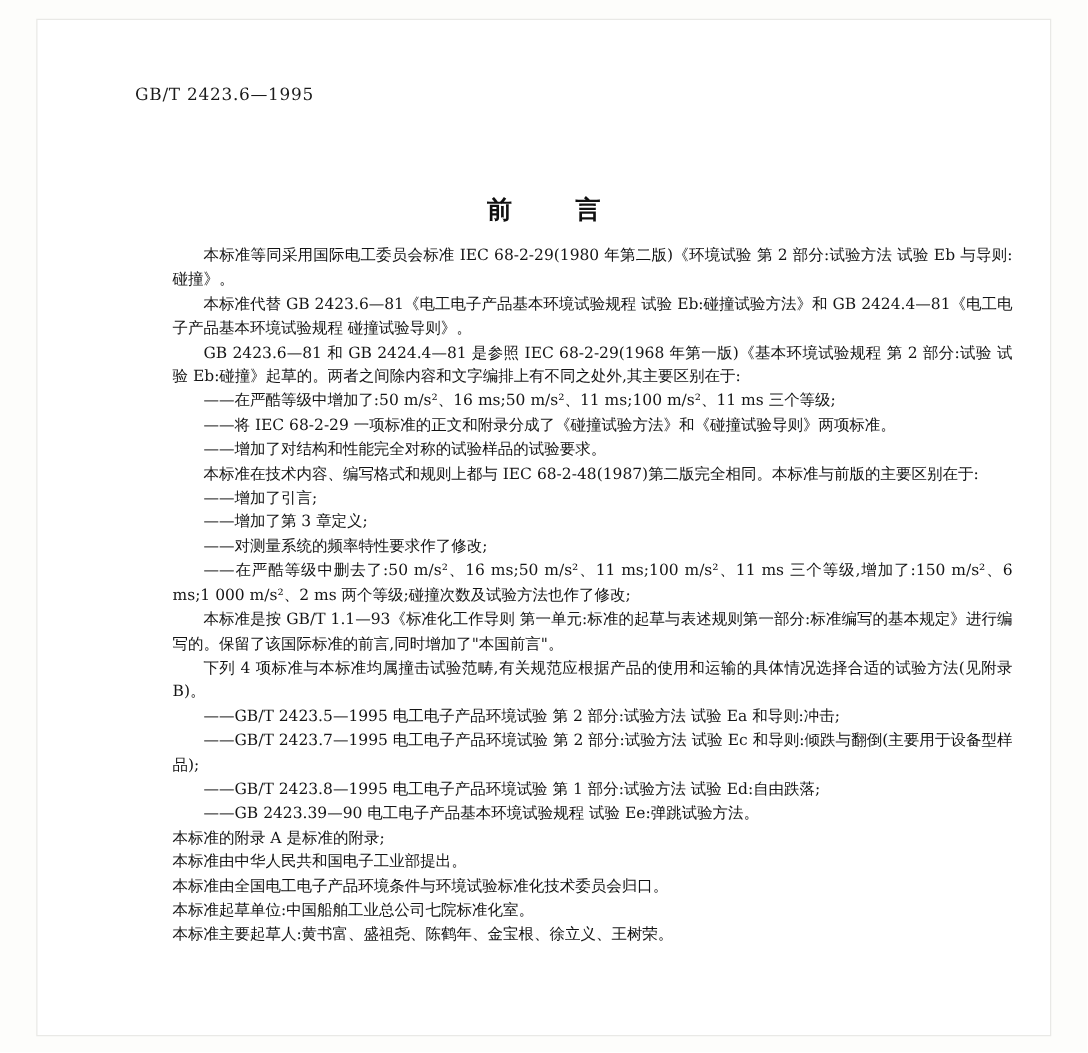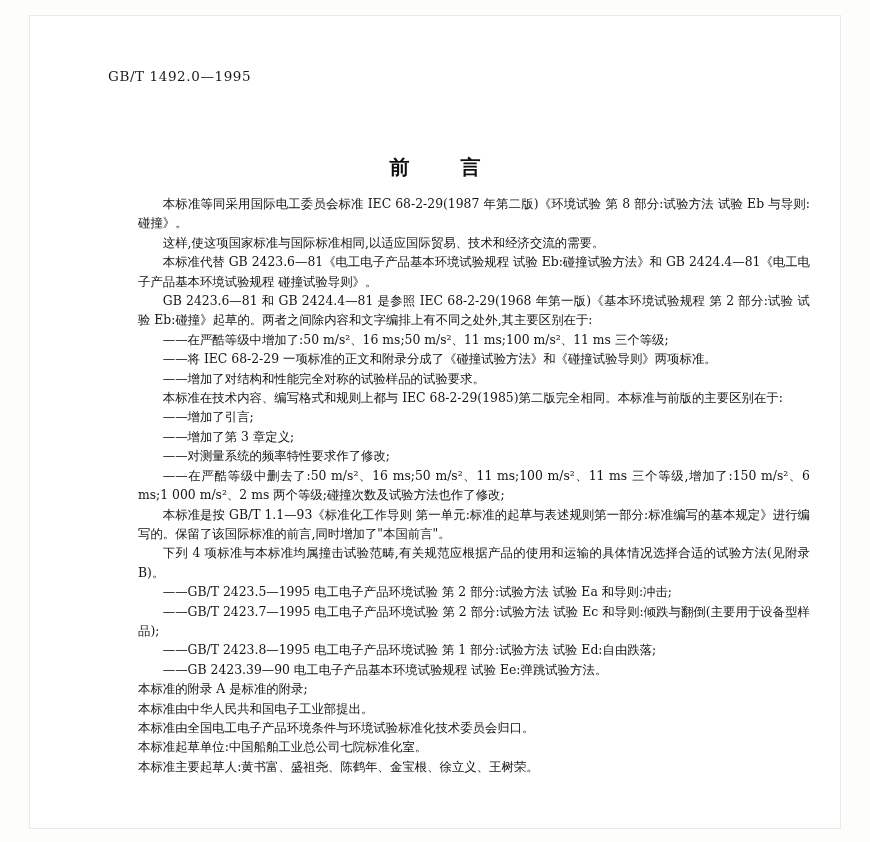--- a/index.html
+++ b/index.html
@@ -68,33 +68,32 @@
   .ind2 { text-indent: 2em; }
   .ind0 { text-indent: 0; }
   .dash { text-indent: 2em; }
 </style>
 </head>
 <body>
 
 <div class="page">
   <div class="sheet">
 
-    <div class="std-no">GB/T  1492.0—1995</div>
+    <div class="std-no">GB/T  2423.6—1995</div>
 
     <div class="title">前        言</div>
 
     <div class="body">
-      <p class="ind2">本标准等同采用国际电工委员会标准 IEC 68-2-29(1987 年第二版)《环境试验   第 8 部分:试验方法   试验 Eb 与导则:碰撞》。</p>
-      <p class="ind2">这样,使这项国家标准与国际标准相同,以适应国际贸易、技术和经济交流的需要。</p>
+      <p class="ind2">本标准等同采用国际电工委员会标准 IEC 68-2-29(1980 年第二版)《环境试验   第 2 部分:试验方法   试验 Eb 与导则:碰撞》。</p>
       <p class="ind2">本标准代替 GB 2423.6—81《电工电子产品基本环境试验规程   试验 Eb:碰撞试验方法》和 GB 2424.4—81《电工电子产品基本环境试验规程   碰撞试验导则》。</p>
       <p class="ind2">GB 2423.6—81 和 GB 2424.4—81 是参照 IEC 68-2-29(1968 年第一版)《基本环境试验规程   第 2 部分:试验   试验 Eb:碰撞》起草的。两者之间除内容和文字编排上有不同之处外,其主要区别在于:</p>
       <p class="dash">——在严酷等级中增加了:50 m/s²、16 ms;50 m/s²、11 ms;100 m/s²、11 ms 三个等级;</p>
       <p class="dash">——将 IEC 68-2-29 一项标准的正文和附录分成了《碰撞试验方法》和《碰撞试验导则》两项标准。</p>
       <p class="dash">——增加了对结构和性能完全对称的试验样品的试验要求。</p>
-      <p class="ind2">本标准在技术内容、编写格式和规则上都与 IEC 68-2-29(1985)第二版完全相同。本标准与前版的主要区别在于:</p>
+      <p class="ind2">本标准在技术内容、编写格式和规则上都与 IEC 68-2-48(1987)第二版完全相同。本标准与前版的主要区别在于:</p>
       <p class="dash">——增加了引言;</p>
       <p class="dash">——增加了第 3 章定义;</p>
       <p class="dash">——对测量系统的频率特性要求作了修改;</p>
       <p class="dash">——在严酷等级中删去了:50 m/s²、16 ms;50 m/s²、11 ms;100 m/s²、11 ms 三个等级,增加了:150 m/s²、6 ms;1 000 m/s²、2 ms 两个等级;碰撞次数及试验方法也作了修改;</p>
       <p class="ind2">本标准是按 GB/T 1.1—93《标准化工作导则   第一单元:标准的起草与表述规则第一部分:标准编写的基本规定》进行编写的。保留了该国际标准的前言,同时增加了"本国前言"。</p>
       <p class="ind2">下列 4 项标准与本标准均属撞击试验范畴,有关规范应根据产品的使用和运输的具体情况选择合适的试验方法(见附录 B)。</p>
       <p class="dash">——GB/T 2423.5—1995 电工电子产品环境试验   第 2 部分:试验方法   试验 Ea 和导则:冲击;</p>
       <p class="dash">——GB/T 2423.7—1995 电工电子产品环境试验   第 2 部分:试验方法   试验 Ec 和导则:倾跌与翻倒(主要用于设备型样品);</p>
       <p class="dash">——GB/T 2423.8—1995 电工电子产品环境试验   第 1 部分:试验方法   试验 Ed:自由跌落;</p>
       <p class="dash">——GB 2423.39—90 电工电子产品基本环境试验规程   试验 Ee:弹跳试验方法。</p>

